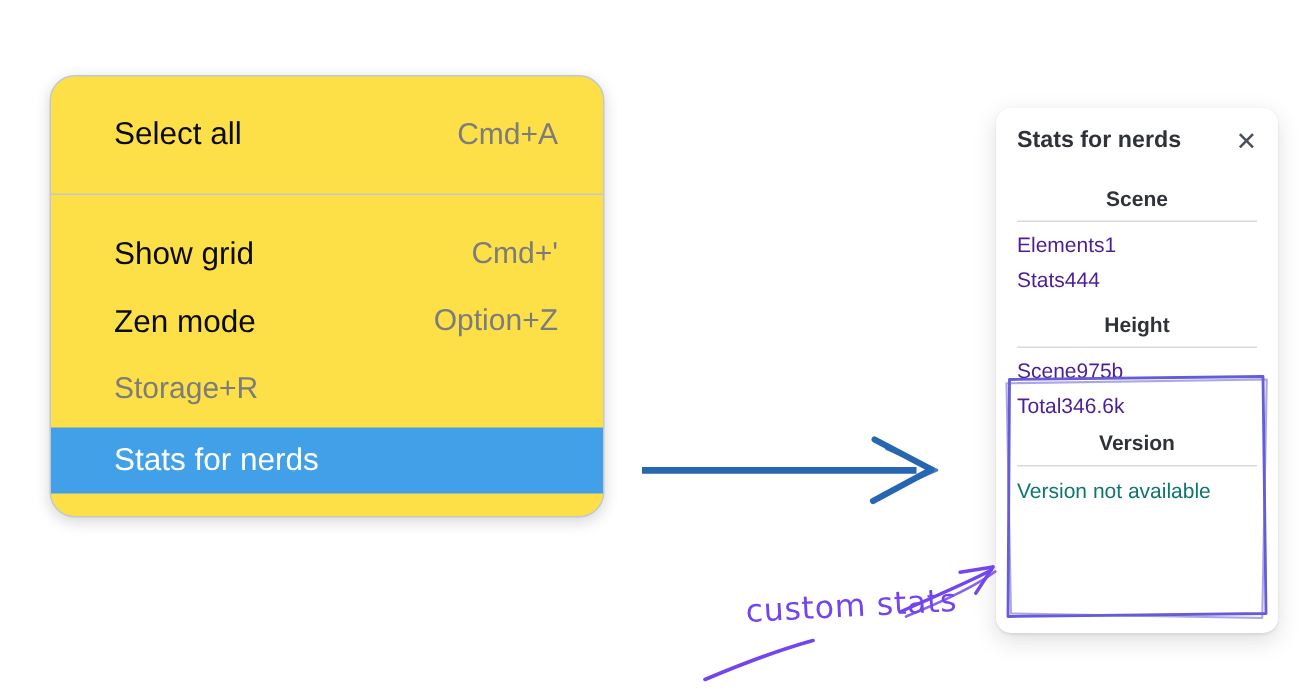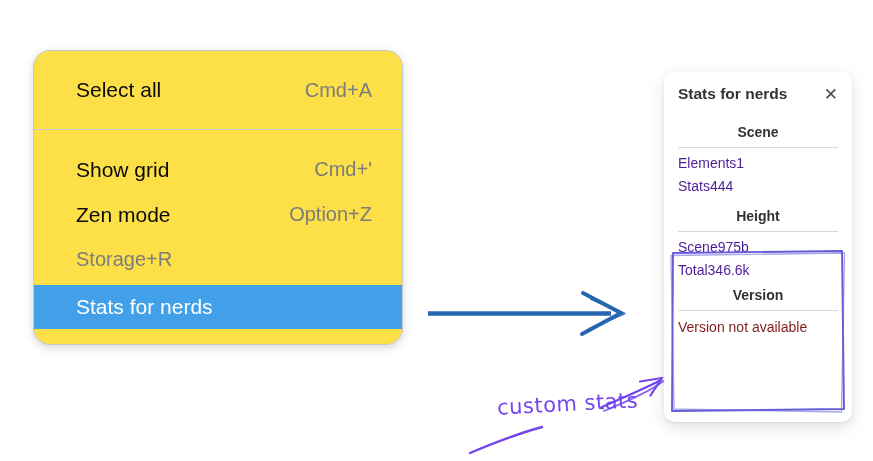--- a/index.html
+++ b/index.html
@@ -41,21 +41,21 @@
     background:none;border:none;padding:0;margin:0;cursor:pointer;
     font-size:17px;line-height:1;color:#495057;font-family:inherit;
   }
   .section-heading{text-align:center;font-weight:bold;font-size:14px;color:#2f3338;}
   .h-scene{margin-top:21px;}
   .h-storage{margin-top:11px;}
   .h-version{margin-top:6px;}
   .rule{border:none;border-top:1px solid #d5dade;margin:7px 0 3px;}
   .stat-row{display:flex;justify-content:flex-start;padding:3.5px 0;color:#4c1d95;}
   .stat-row .stat-value{text-align:right;}
-  .version-note{padding-top:5px;color:#7f1d1d;}
+  .version-note{padding-top:5px;color:#0f766e;}
 
   
   .overlay{position:absolute;left:0;top:0;width:873px;height:461px;pointer-events:none;}
   .annotation-text{
     position:absolute;left:497px;top:392px;color:#7445ee;font-size:21px;
     letter-spacing:.5px;transform:rotate(-3deg);font-weight:500;
     font-family:"DejaVu Sans",cursive;white-space:nowrap;
   }
 </style>
 </head>

